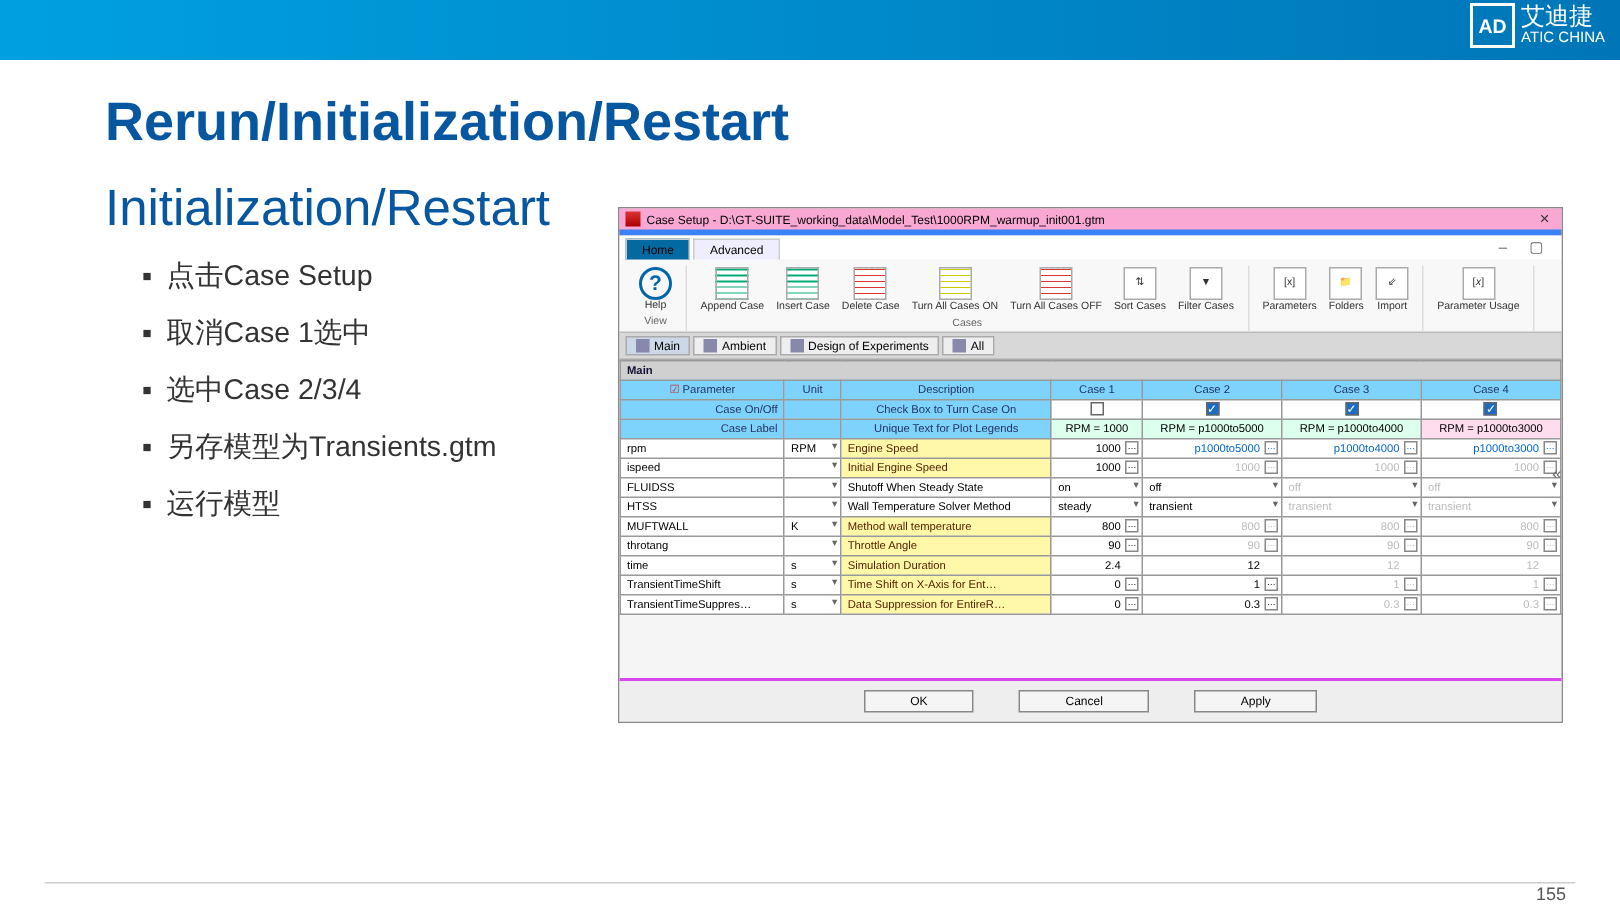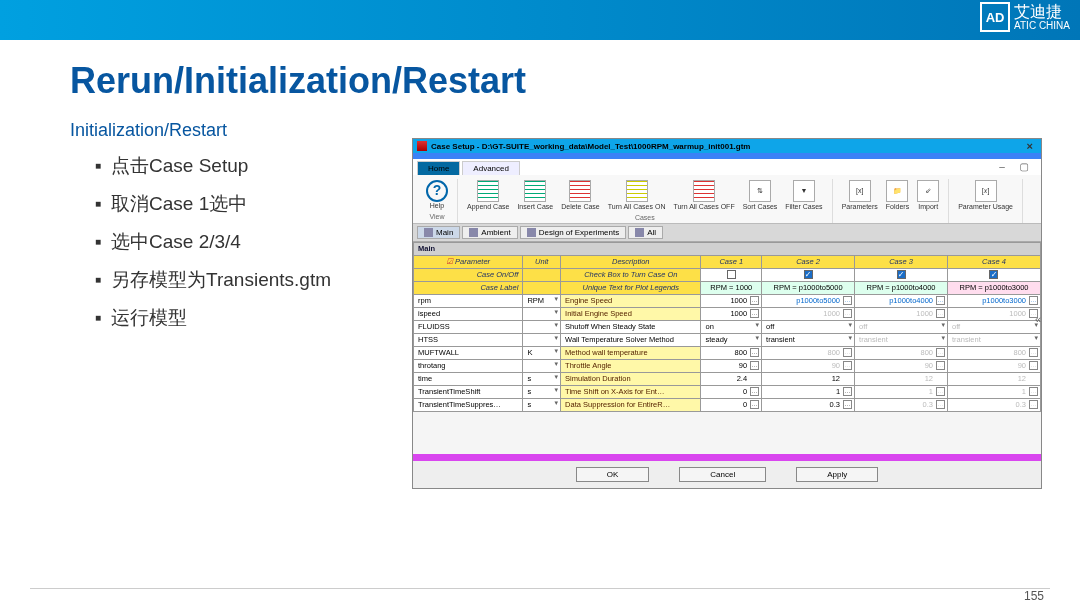--- a/index.html
+++ b/index.html
@@ -5,27 +5,27 @@
   * { box-sizing: border-box; margin: 0; padding: 0; }
   body { width: 1080px; height: 607px; font-family: "Segoe UI", Arial, sans-serif; background: #fff; position: relative; overflow: hidden; }
   
   .topbar { width: 100%; height: 40px; background: linear-gradient(90deg, #00a0e0, #0076b8); position: relative; }
   .logo-box { position: absolute; right: 10px; top: 2px; color: #fff; display: flex; align-items: center; gap: 4px; }
   .logo-glyph { width: 30px; height: 30px; border: 2px solid #fff; display: flex; align-items: center; justify-content: center; font-weight: bold; font-size: 13px; }
   .logo-txt { font-size: 10px; line-height: 1.1; }
   .logo-big { font-size: 16px; font-weight: 400; }
 
   .slide-title { color: #0756a0; font-size: 36px; font-weight: 700; margin: 20px 0 18px 70px; }
-  .section-head { color: #0756a0; font-size: 18px; font-weight: 400; margin: 0 0 12px 70px; }
+  .section-head { color: #0756a0; font-size: 34px; font-weight: 400; margin: 0 0 12px 70px; }
   .bullets { list-style: none; margin-left: 95px; }
   .bullets li { font-size: 19px; color: #333; margin: 12px 0; }
   .bullets li::before { content: "■"; color: #333; font-size: 10px; margin-right: 10px; position: relative; top: -3px; }
 
   .app-window { position: absolute; left: 412px; top: 138px; width: 630px; border: 1px solid #888; background: #f5f5f5; font-size: 8px; }
-  .titlebar { background: #0ea5e9; display: flex; align-items: center; padding: 1px 4px; border-bottom: 6px solid #3b82f6; font-weight: bold; }
+  .titlebar { background: #f9a8d4; display: flex; align-items: center; padding: 1px 4px; border-bottom: 4px solid #3b82f6; }
   .titlebar-ico { width: 10px; height: 10px; background: linear-gradient(#d33, #a00); margin-right: 4px; }
   .titlebar-x { margin-left: auto; font-size: 11px; color: #333; padding: 0 4px; cursor: pointer; }
   .ribbon-tabs { background: #fff; display: flex; gap: 2px; padding: 2px 0 0 4px; }
   .ribbon-tab { padding: 2px 10px; border: 1px solid #ccc; border-bottom: none; background: #eef; font-size: 8px; }
   .ribbon-tab.active { background: #0369a1; }
   .win-ctrl { margin-left: auto; color: #666; font-size: 10px; letter-spacing: 6px; padding-right: 6px; }
   
   .ribbon { background: #f8f8f8; border-bottom: 1px solid #bbb; display: flex; padding: 4px 4px 0 4px; }
   .ribbon-group { display: flex; flex-direction: column; align-items: center; border-right: 1px solid #ddd; padding: 0 6px 2px 6px; }
   .ribbon-row { display: flex; gap: 2px; }
@@ -37,35 +37,35 @@
   .grp-label { font-size: 7px; color: #666; margin-top: 2px; }
   .help-ico { width: 22px; height: 22px; border-radius: 50%; border: 2px solid #06a; color: #06a; font-weight: 700; font-size: 14px; display: flex; align-items: center; justify-content: center; }
   
   .sub-tabs { display: flex; gap: 2px; background: #d8d8d8; padding: 2px 4px; border-bottom: 1px solid #aaa; font-size: 8px; }
   .sub-tab { background: #eee; border: 1px solid #aaa; padding: 1px 6px; display: flex; align-items: center; gap: 3px; }
   .sub-tab.active { background: #ccd8e8; }
   .sub-tab .sico { width: 9px; height: 9px; background: #88a; }
   
   .grid { background: #fff; font-size: 7.5px; width: 100%; border-collapse: collapse; }
   .grid th, .grid td { border: 1px solid #999; padding: 1px 4px; height: 13px; }
-  .grid th { background: #fde047; color: #236; font-weight: 400; font-style: italic; }
+  .grid th { background: #7dd3fc; color: #236; font-weight: 400; }
   .grid .sect { background: #d0d0d0; color: #113; font-weight: 600; }
   .grid .yel { background: #fff8a8; color: #520; }
   .grid .lnk { color: #06c; text-align: right; }
   .grid .hdr-c { text-align: center; }
   .grid td.r { text-align: right; position: relative; padding-right: 14px; }
   .grid td.r .dots { position: absolute; right: 2px; top: 1px; width: 9px; height: 9px; border: 1px solid #888; font-size: 6px; text-align: center; line-height: 7px; background: #fff; }
   .grid td.dd { padding-right: 10px; position: relative; }
   .grid td.dd::after { content: "▾"; position: absolute; right: 2px; top: 0; color: #666; font-size: 7px; }
   .grid .ck { display: inline-block; width: 9px; height: 9px; border: 1px solid #666; background: #fff; text-align: center; line-height: 7px; font-size: 8px; vertical-align: middle; }
   .grid .ck.on { background: #1a6dc7; color: #fff; }
   .grid .dim { color: #bbb; }
   .grid td.c { text-align: center; }
   
-  .btnbar { display: flex; justify-content: center; gap: 30px; background: #eee; border-top: 7px solid #d946ef; padding: 6px; margin-top: 42px; }
+  .btnbar { display: flex; justify-content: center; gap: 30px; background: #eee; border-top: 2px solid #d946ef; padding: 6px; margin-top: 42px; }
   .btnbar button { font-size: 8px; padding: 2px 30px; background: #f5f5f5; border: 1px solid #888; }
   
   .right-flange { position: absolute; right: 0; top: 50%; color: #666; font-size: 11px; }
   .footer-line { position: absolute; bottom: 18px; left: 30px; right: 30px; border-top: 1px solid #ccc; }
   .page-num { position: absolute; right: 36px; bottom: 4px; color: #555; font-size: 12px; }
 </style>
 </head>
 <body>
 
 <div class="topbar">

